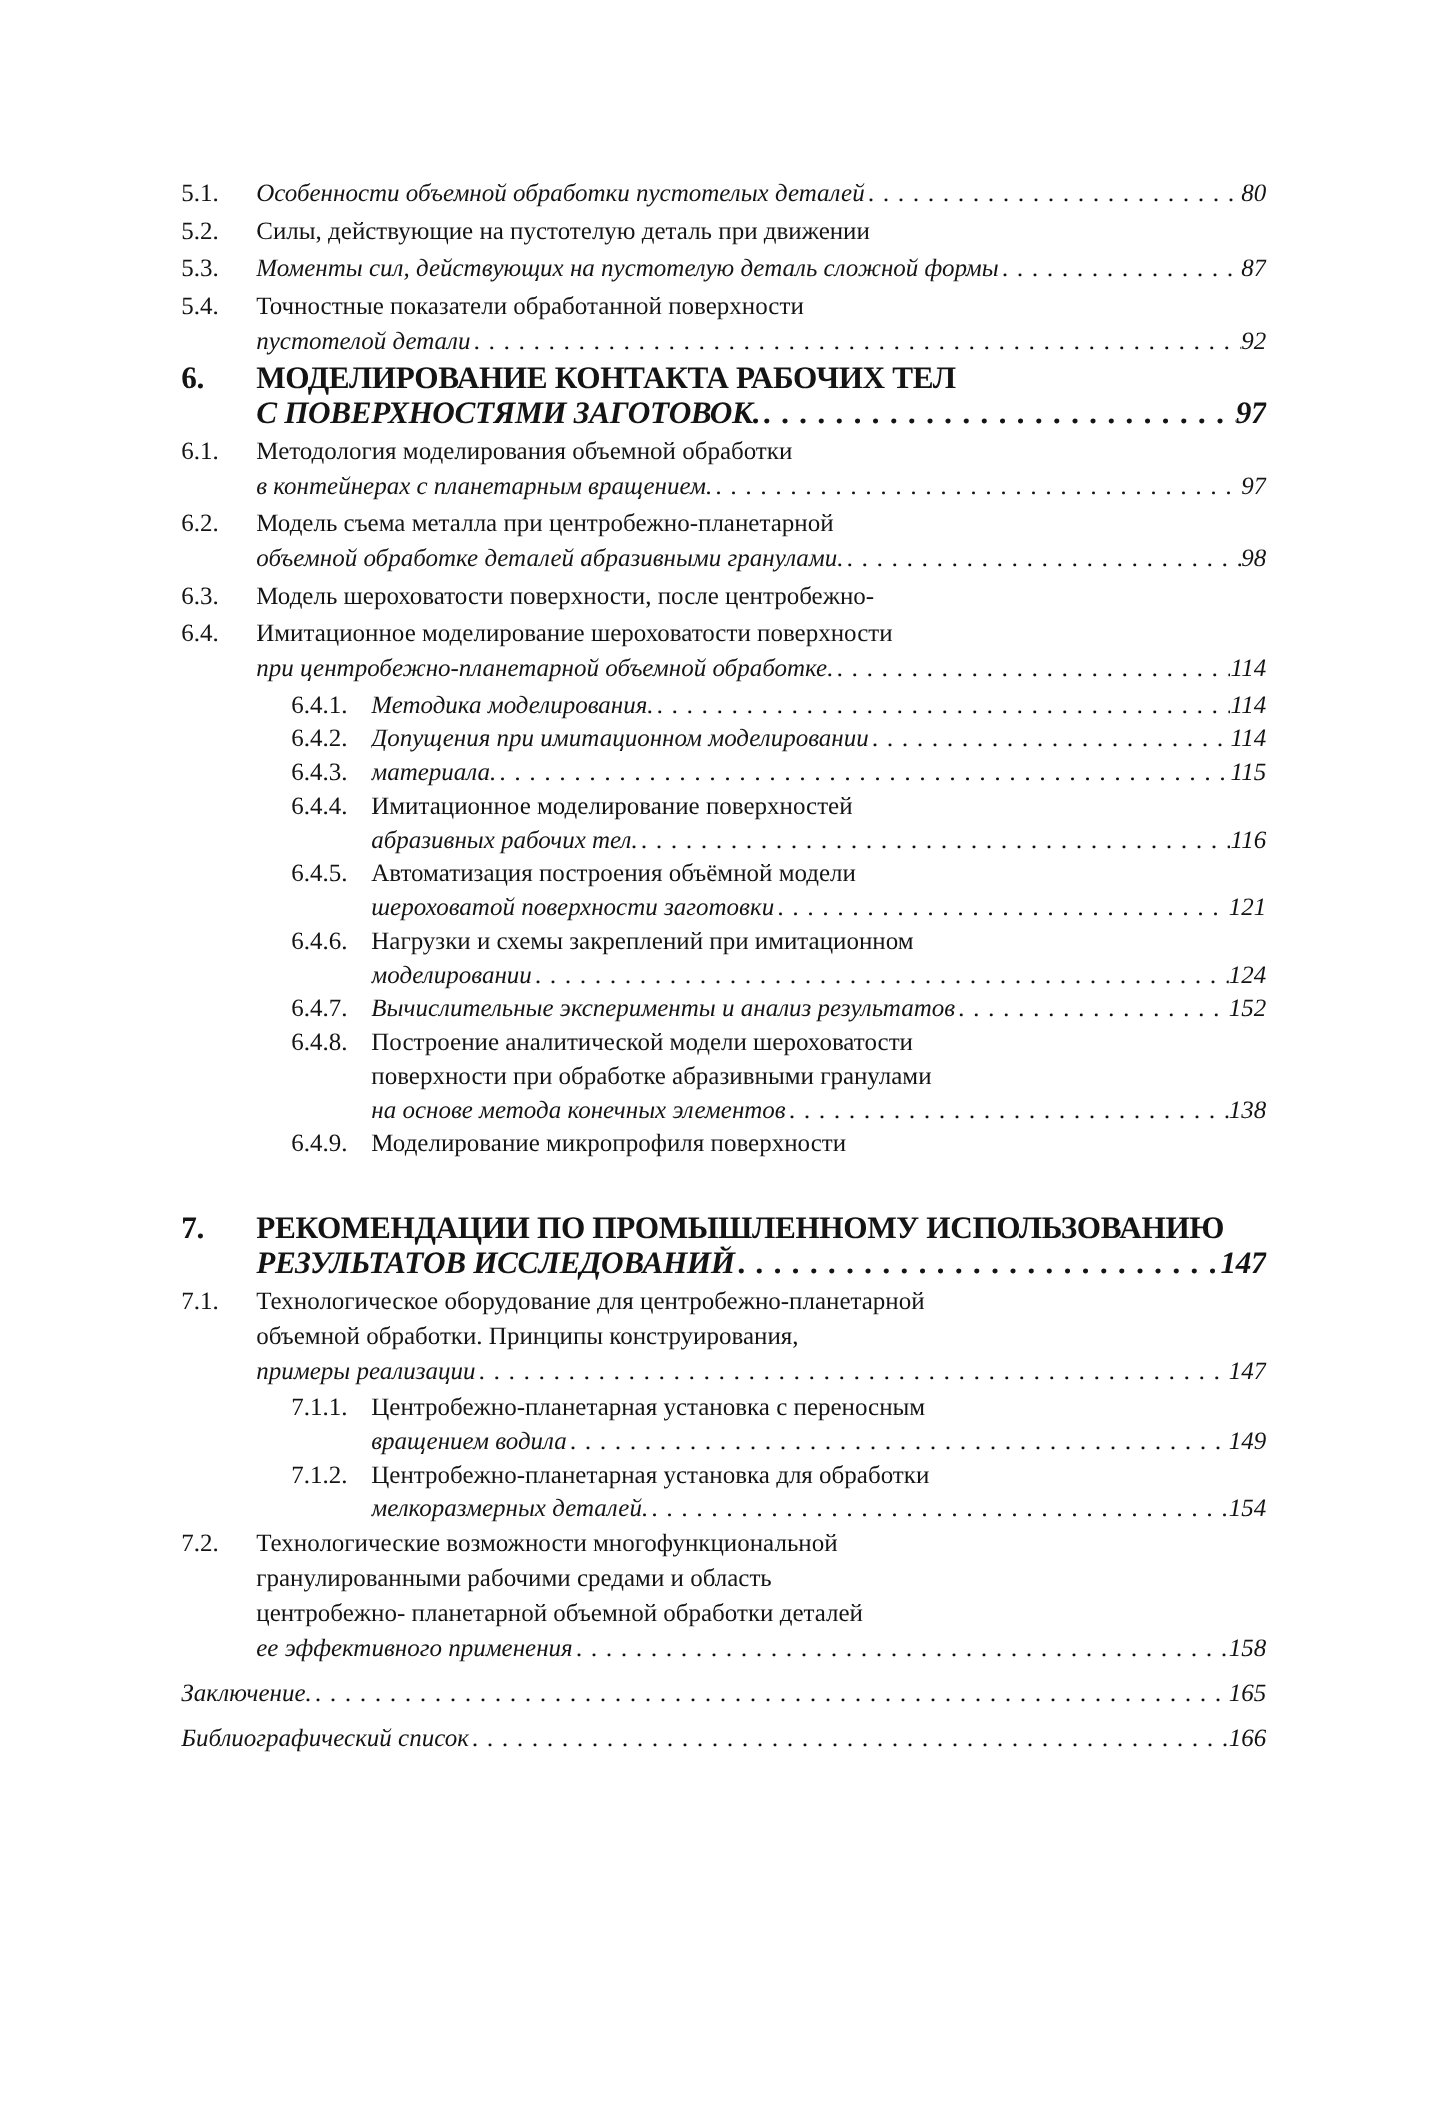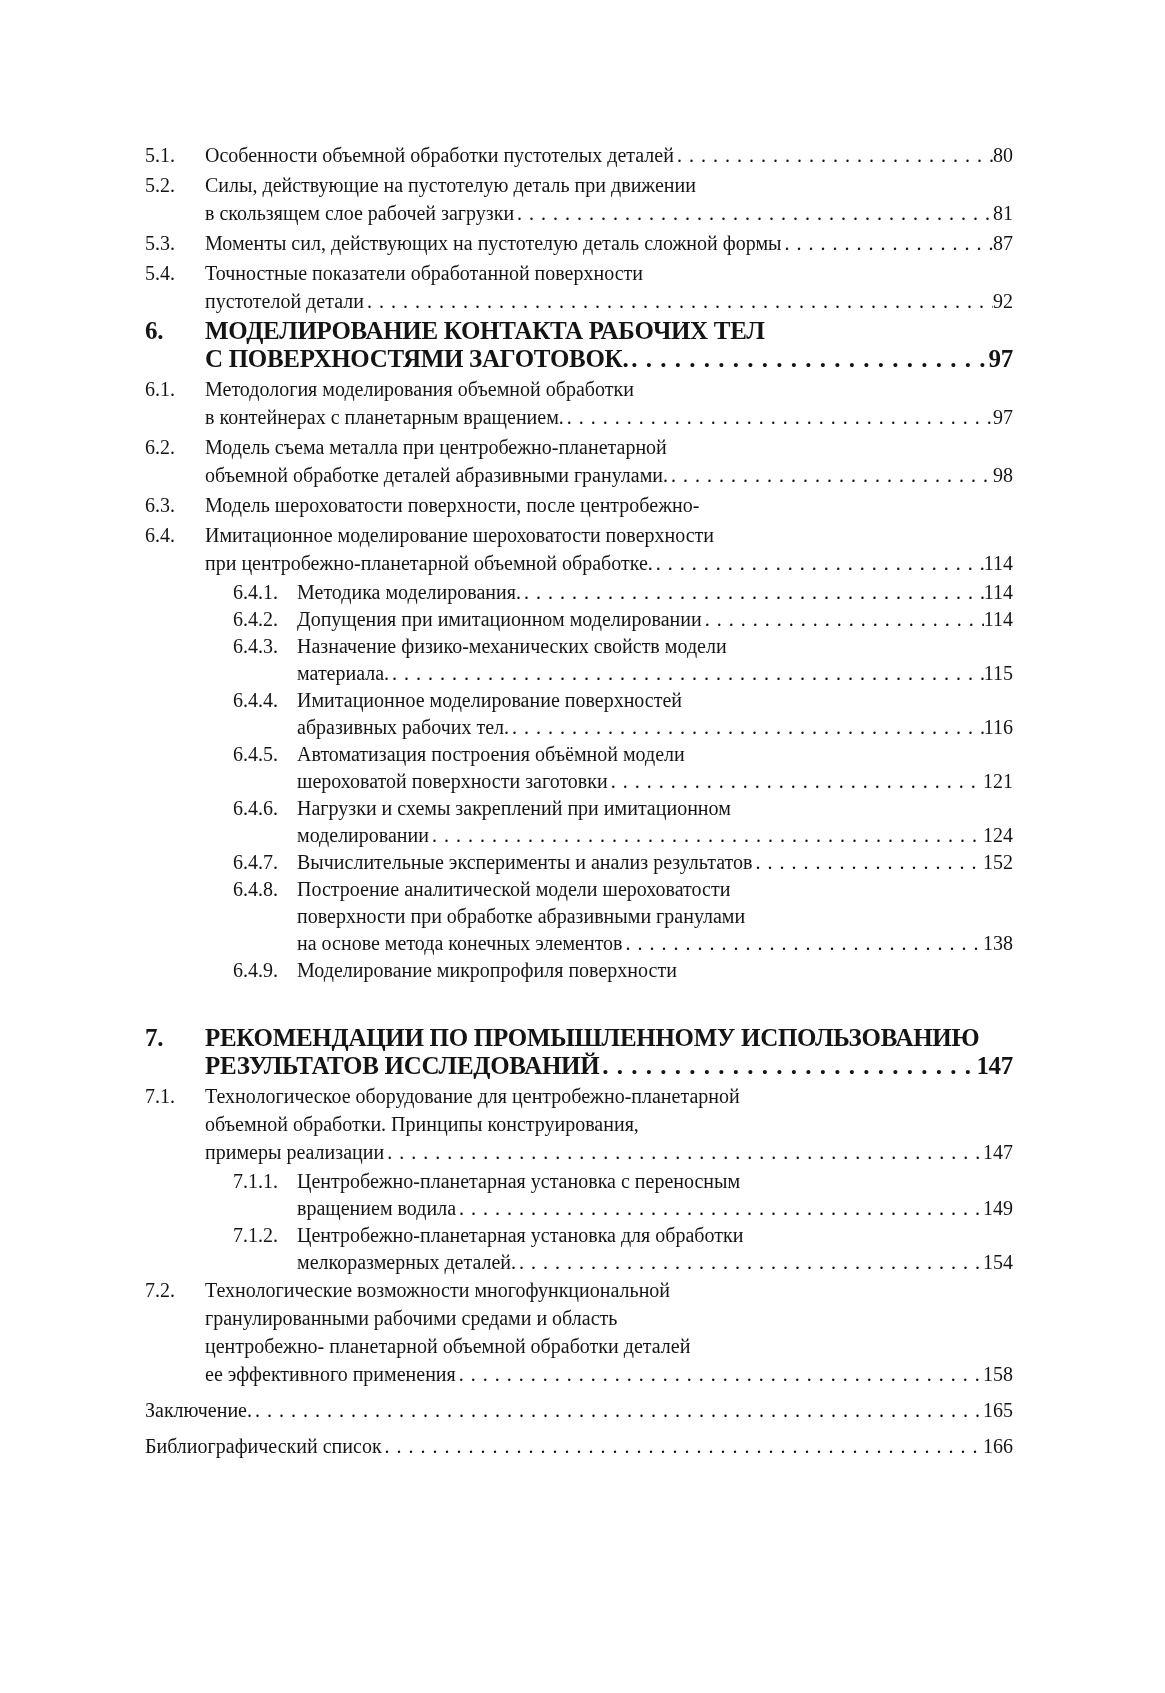--- a/index.html
+++ b/index.html
@@ -55,20 +55,21 @@
   }
   
   .entry.gap-large { margin-top: 40px; }
   .entry.gap-medium { margin-top: 8px; }
 
   .line { white-space: normal; }
   .line.last {
     display: flex;
     align-items: baseline;
     overflow: hidden;
+    font-style: italic;
   }
   .line.last .t {
     flex: 0 1 auto;
     white-space: nowrap;
   }
   .leader {
     flex: 1 1 0;
     min-width: 0;
     overflow: hidden;
     white-space: nowrap;
@@ -94,25 +95,20 @@
             <span class="t">Особенности объемной обработки пустотелых деталей</span>
             <span class="leader"></span>
             <span class="page-num">80</span>
           </div>
         </div>
   </div>
       <div class="entry l1">
     <div class="num">5.2.</div>
     <div class="body">
           <div class="line">Силы, действующие на  пустотелую деталь при движении</div>
-          <div class="line last">
-            <span class="t">в скользящем слое рабочей загрузки</span>
-            <span class="leader"></span>
-            <span class="page-num">81</span>
-          </div>
         </div>
   </div>
       <div class="entry l1">
     <div class="num">5.3.</div>
     <div class="body">
           <div class="line last">
             <span class="t">Моменты сил, действующих на пустотелую деталь сложной формы</span>
             <span class="leader"></span>
             <span class="page-num">87</span>
           </div>
@@ -195,21 +191,20 @@
           <div class="line last">
             <span class="t">Допущения при имитационном моделировании</span>
             <span class="leader"></span>
             <span class="page-num">114</span>
           </div>
         </div>
   </div>
       <div class="entry l2">
     <div class="num">6.4.3.</div>
     <div class="body">
-          <div class="line">Назначение физико-механических свойств  модели</div>
           <div class="line last">
             <span class="t">материала.</span>
             <span class="leader"></span>
             <span class="page-num">115</span>
           </div>
         </div>
   </div>
       <div class="entry l2">
     <div class="num">6.4.4.</div>
     <div class="body">

